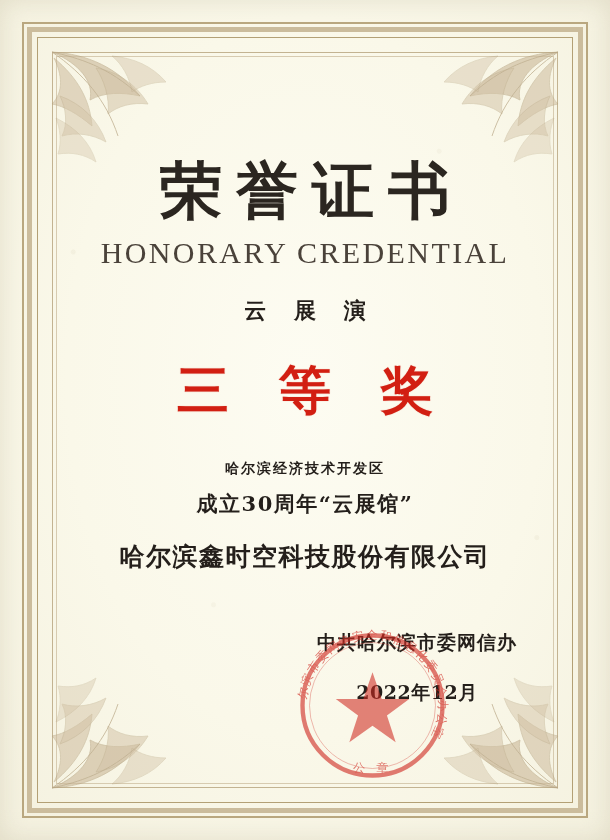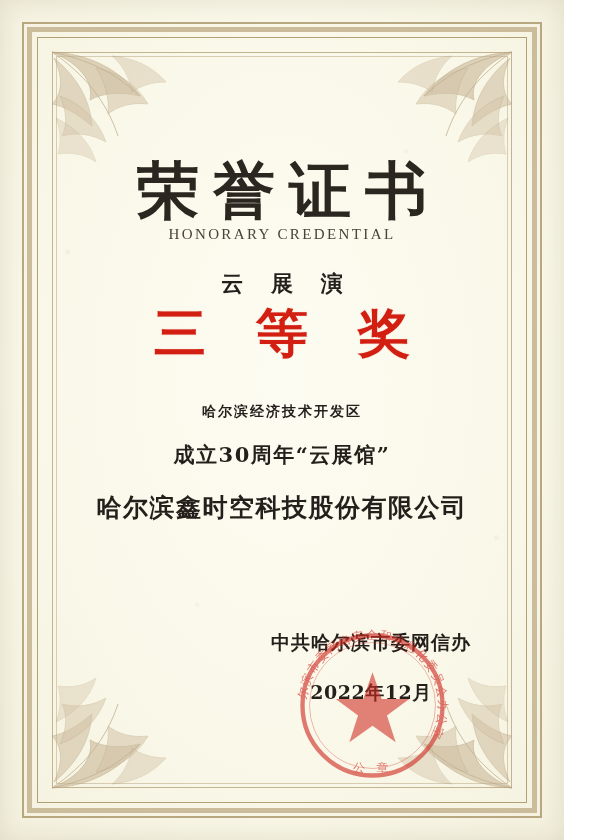--- a/index.html
+++ b/index.html
@@ -9,21 +9,21 @@
   }
   body {
     width: 610px;
     height: 840px;
     font-family: "Liberation Serif", serif;
     overflow: hidden;
   }
 
   #certificate {
     position: relative;
-    width: 564px;
+    width: 610px;
     height: 840px;
     background:
       radial-gradient(ellipse at 50% 45%, #fdfcf2 0%, #faf8e9 55%, #f4f1df 100%);
     box-sizing: border-box;
     overflow: hidden;
   }
 
   
   .page-shade {
     position: absolute;
@@ -90,21 +90,22 @@
     font-size: 62px;
     letter-spacing: 14px;
     font-weight: 700;
     color: #2b2620;
     font-family: "DejaVu Serif", "Liberation Serif", serif;
     text-indent: 14px;
     line-height: 1.15;
   }
 
   .title-en {
-    font-size: 15px;
+    margin-top: 10px;
+    font-size: 30px;
     letter-spacing: 2.4px;
     color: #4a423a;
     font-family: "Liberation Serif", serif;
   }
 
   .line-competition {
     margin-top: 46px;
     font-size: 22px;
     letter-spacing: 1.5px;
     font-weight: 700;
@@ -116,39 +117,40 @@
     margin-top: 26px;
     font-size: 22px;
     letter-spacing: 10px;
     font-weight: 700;
     text-indent: 10px;
     color: #241f1b;
     font-family: "DejaVu Serif", "Liberation Serif", serif;
   }
 
   .award {
+    margin-top: 30px;
     font-size: 52px;
     letter-spacing: 16px;
     text-indent: 16px;
     font-weight: 700;
     color: #d21f12;
     font-family: "DejaVu Serif", "Liberation Serif", serif;
     text-shadow: 0 0 1px rgba(200,30,15,0.45);
   }
 
   .line-project-1 {
     margin-top: 34px;
     font-size: 14px;
     letter-spacing: 2px;
     font-weight: 700;
     color: #241f1b;
     font-family: "DejaVu Serif", "Liberation Serif", serif;
   }
   .line-project-2 {
-    margin-top: 20px;
+    margin-top: 12px;
     font-size: 21px;
     letter-spacing: 1.5px;
     font-weight: 700;
     color: #241f1b;
     font-family: "DejaVu Serif", "Liberation Serif", serif;
   }
   .line-company {
     margin-top: 22px;
     font-size: 25px;
     letter-spacing: 1.5px;

